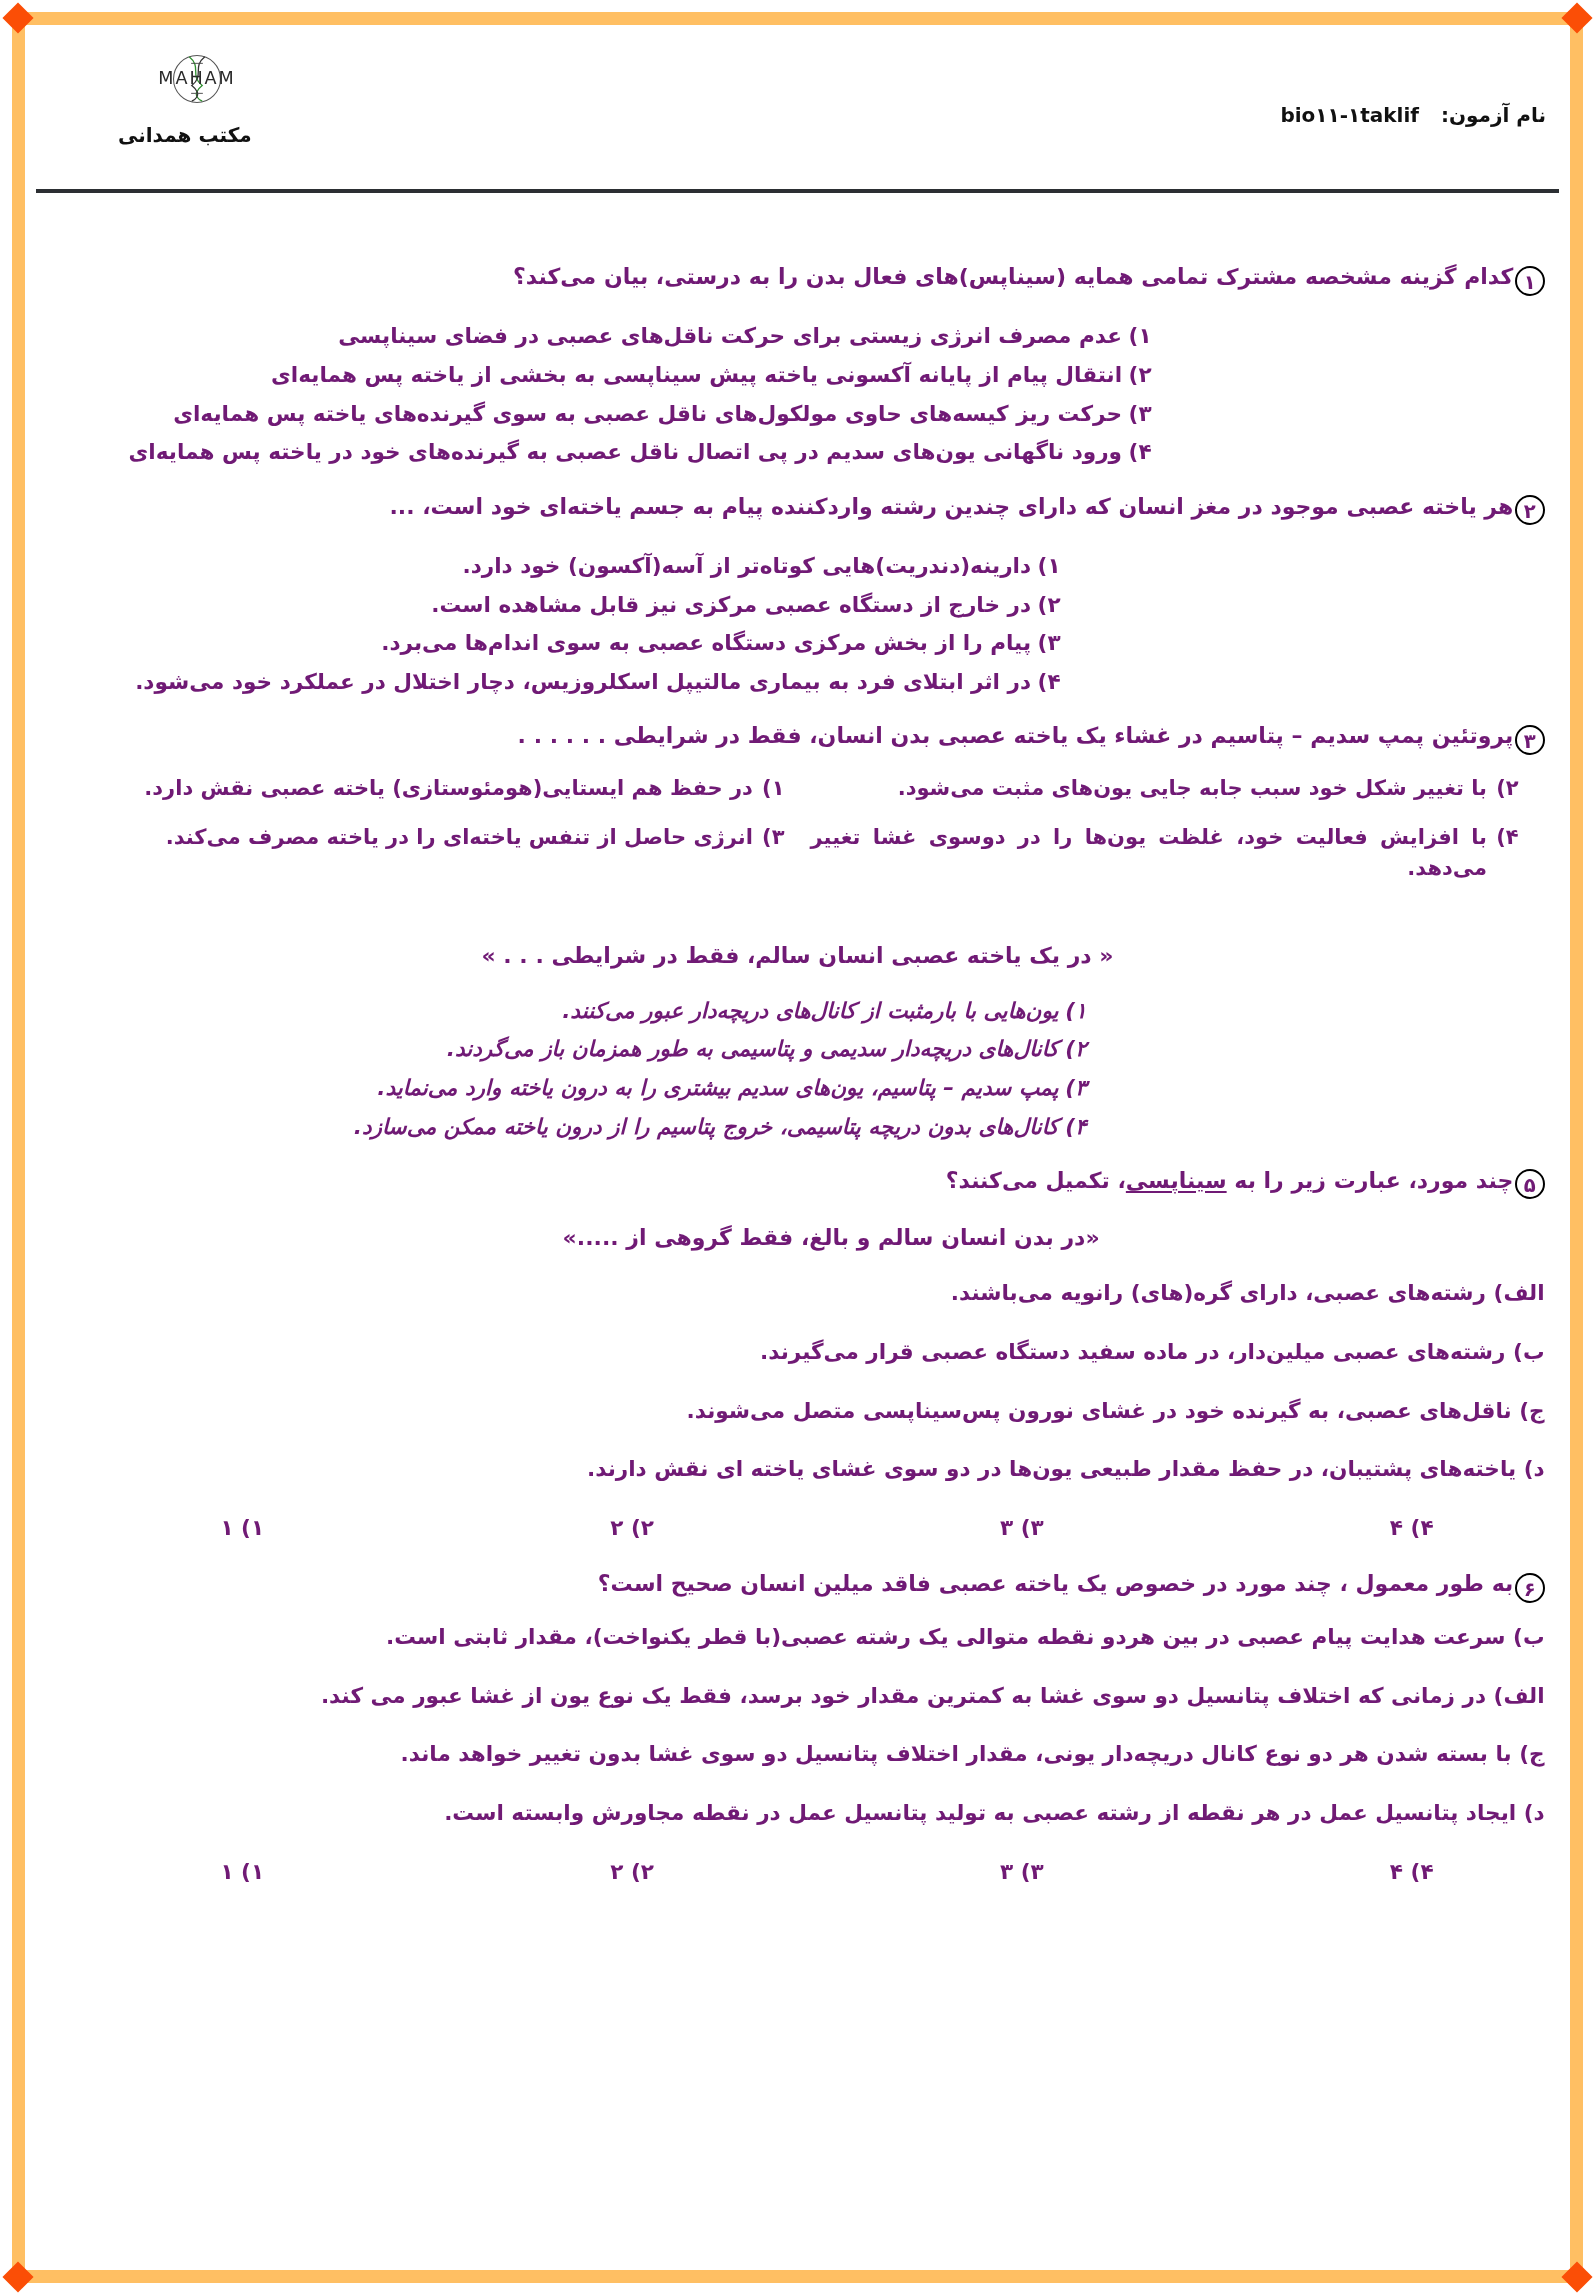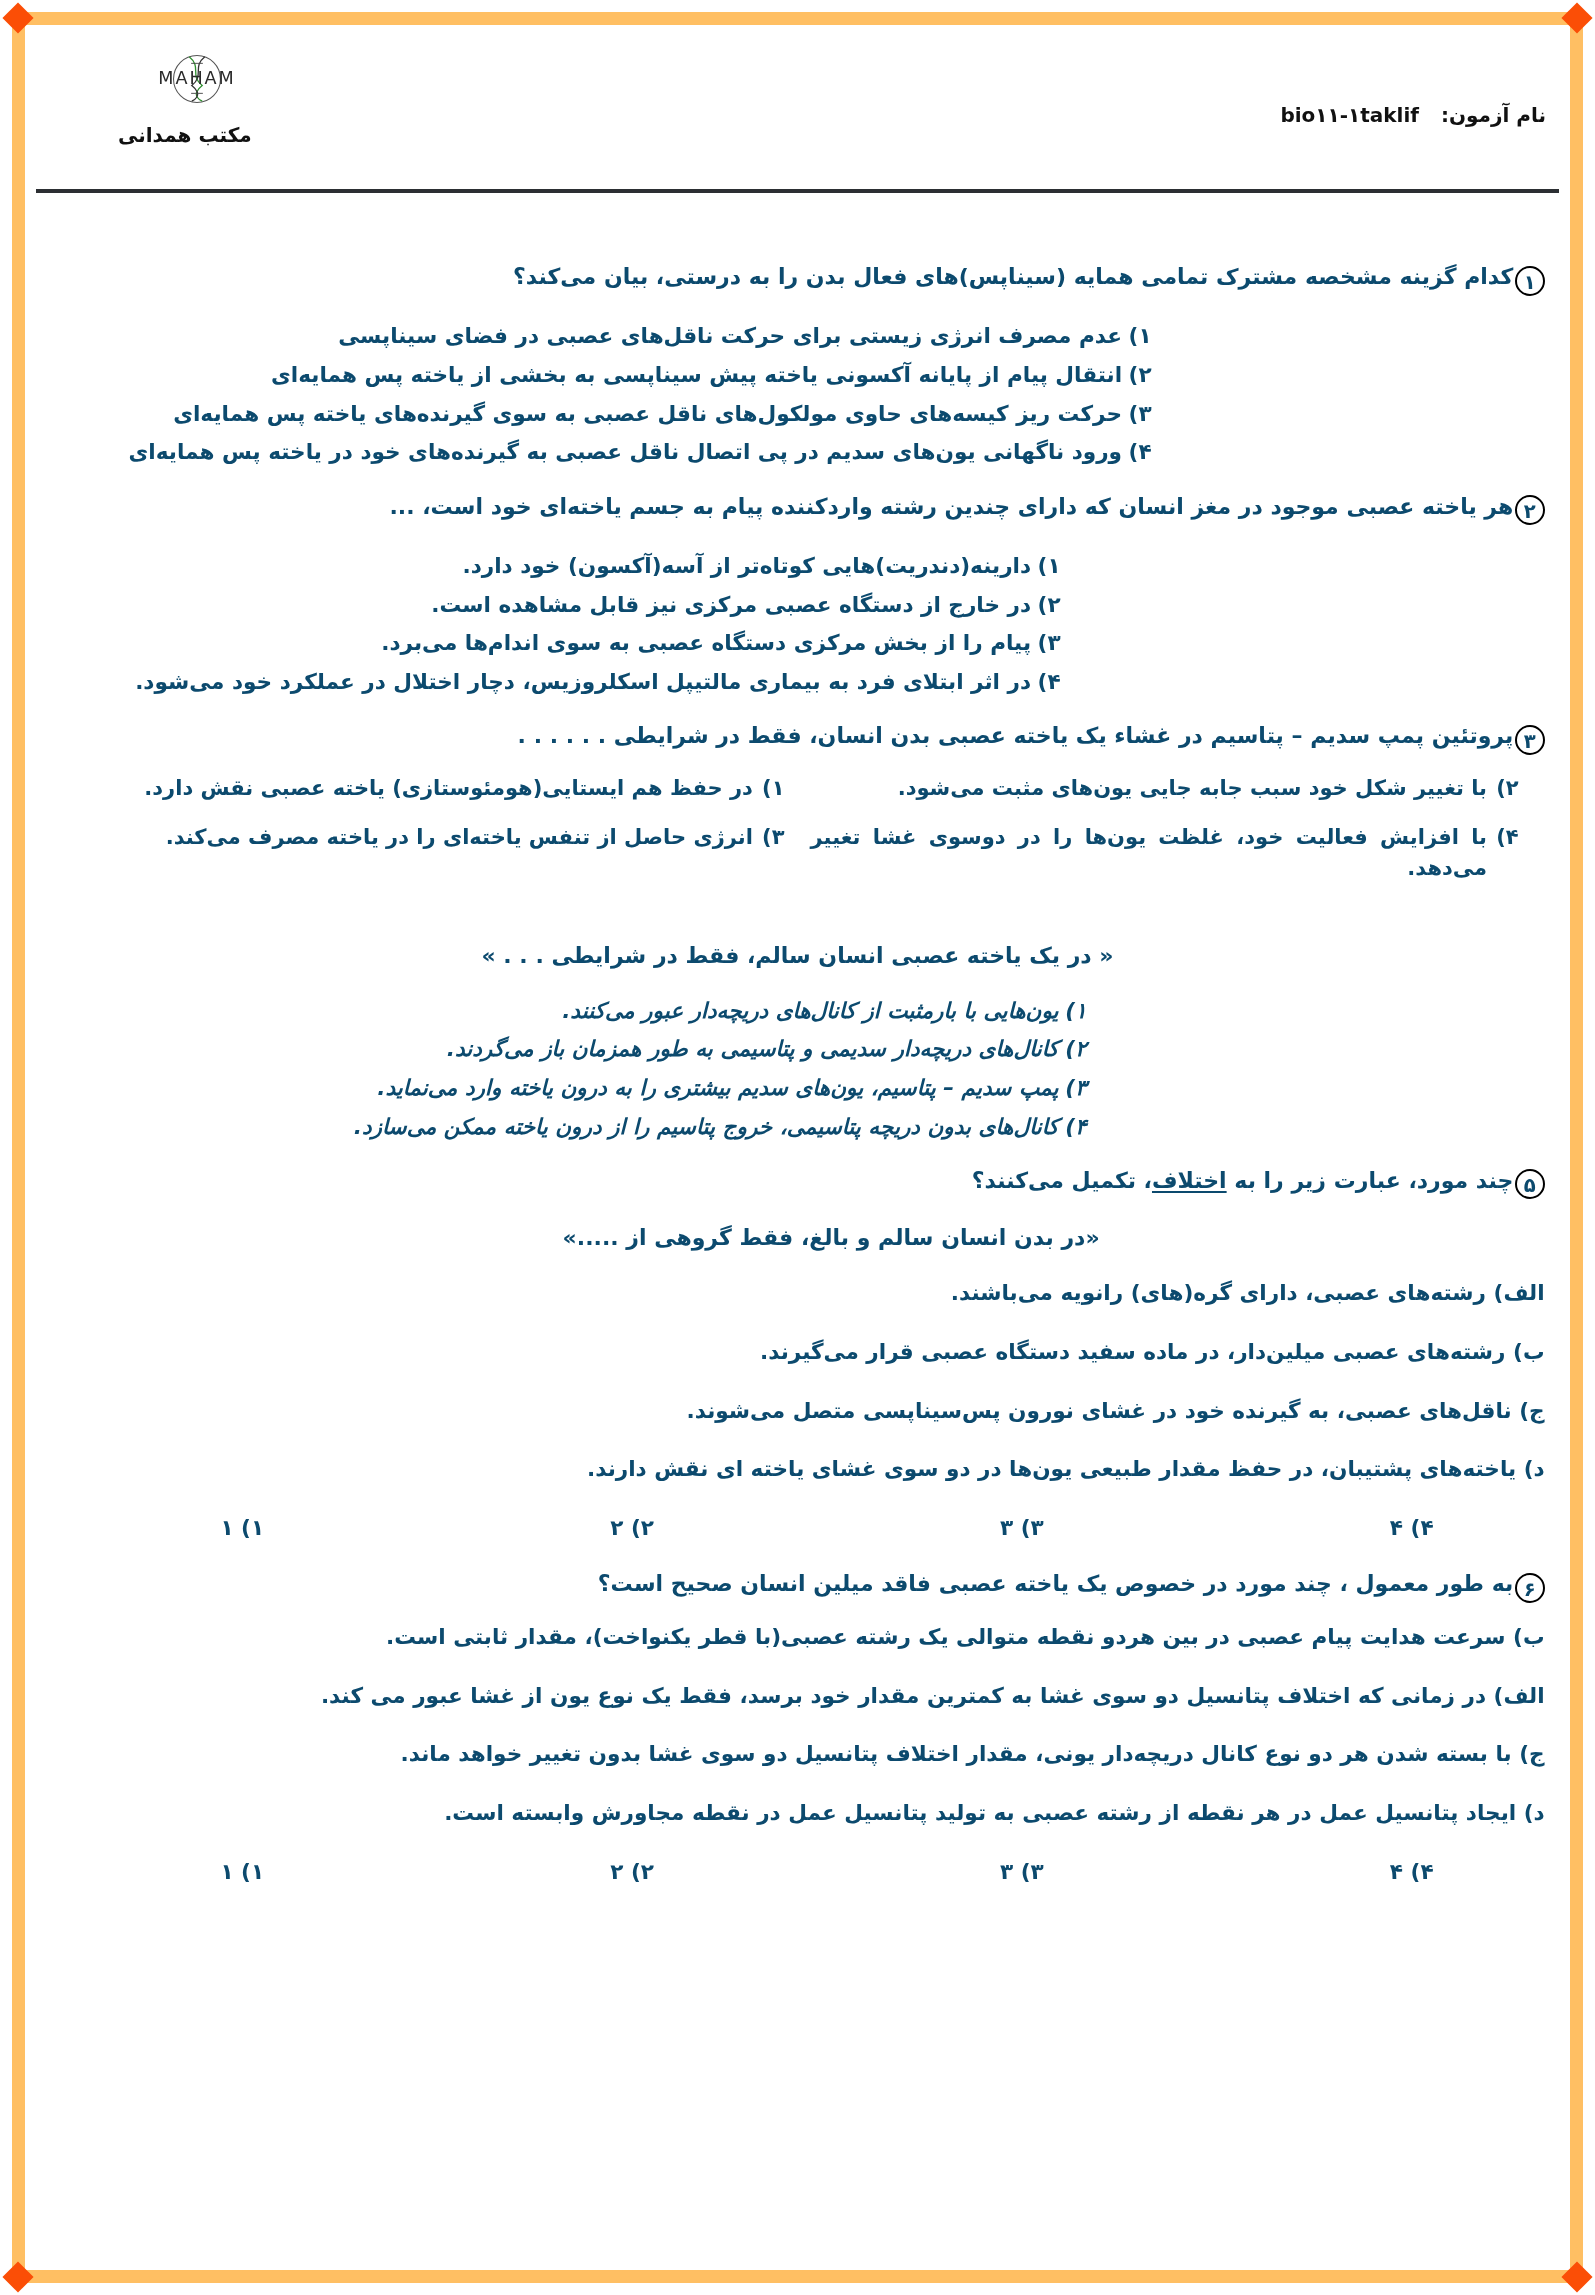--- a/index.html
+++ b/index.html
@@ -111,21 +111,21 @@
     background: #2c2f33;
   }
 
   
   .content {
     position: relative;
     padding: 0 14.4px;
     margin-top: 69px;
     font-size: 22px;
     line-height: 1.52;
-    color: #0c4a6e;
+    color: #701a75;
   }
 
   .question {
     margin-bottom: 3.9px;
   }
   .q-stem {
     display: block;
     text-align: right;
     font-size: 22px;
     font-weight: 600;
@@ -338,21 +338,21 @@
         <li class="opt"><span class="opt-num">۲)</span><span class="opt-text">کانال‌های دریچه‌دار  سدیمی و پتاسیمی به طور همزمان باز می‌گردند.</span></li>
         <li class="opt"><span class="opt-num">۳)</span><span class="opt-text">پمپ سدیم – پتاسیم، یون‌های سدیم بیشتری را به درون یاخته وارد می‌نماید.</span></li>
         <li class="opt"><span class="opt-num">۴)</span><span class="opt-text">کانال‌های بدون دریچه پتاسیمی، خروج پتاسیم را از درون یاخته ممکن می‌سازد.</span></li>
       </ul>
     </div>
 
     <div class="spacer-sm"></div>
 
     <div class="question">
       <div class="q-stem">
-        <span class="q-num">۵</span><span>چند مورد، عبارت زیر را به </span><span class="underline">اختلاف</span><span>، تکمیل می‌کنند؟</span>
+        <span class="q-num">۵</span><span>چند مورد، عبارت زیر را به </span><span class="underline">سیناپسی</span><span>، تکمیل می‌کنند؟</span>
       </div>
       <div class="q-quote right-ind">«در بدن انسان سالم و بالغ، فقط گروهی از .....»</div>
       <div class="subitem">الف) رشته‌های عصبی، دارای گره(های) رانویه می‌باشند.</div>
       <div class="subitem">ب) رشته‌های عصبی میلین‌دار، در ماده سفید دستگاه عصبی قرار می‌گیرند.</div>
       <div class="subitem">ج) ناقل‌های عصبی، به گیرنده خود در غشای نورون پس‌سیناپسی متصل می‌شوند.</div>
       <div class="subitem">د) یاخته‌های پشتیبان، در حفظ مقدار طبیعی یون‌ها در دو سوی غشای یاخته ای نقش دارند.</div>
       <div class="answer-row">
         <span class="answer-cell">۴) ۴</span>
         <span class="answer-cell">۳) ۳</span>
         <span class="answer-cell">۲) ۲</span>

